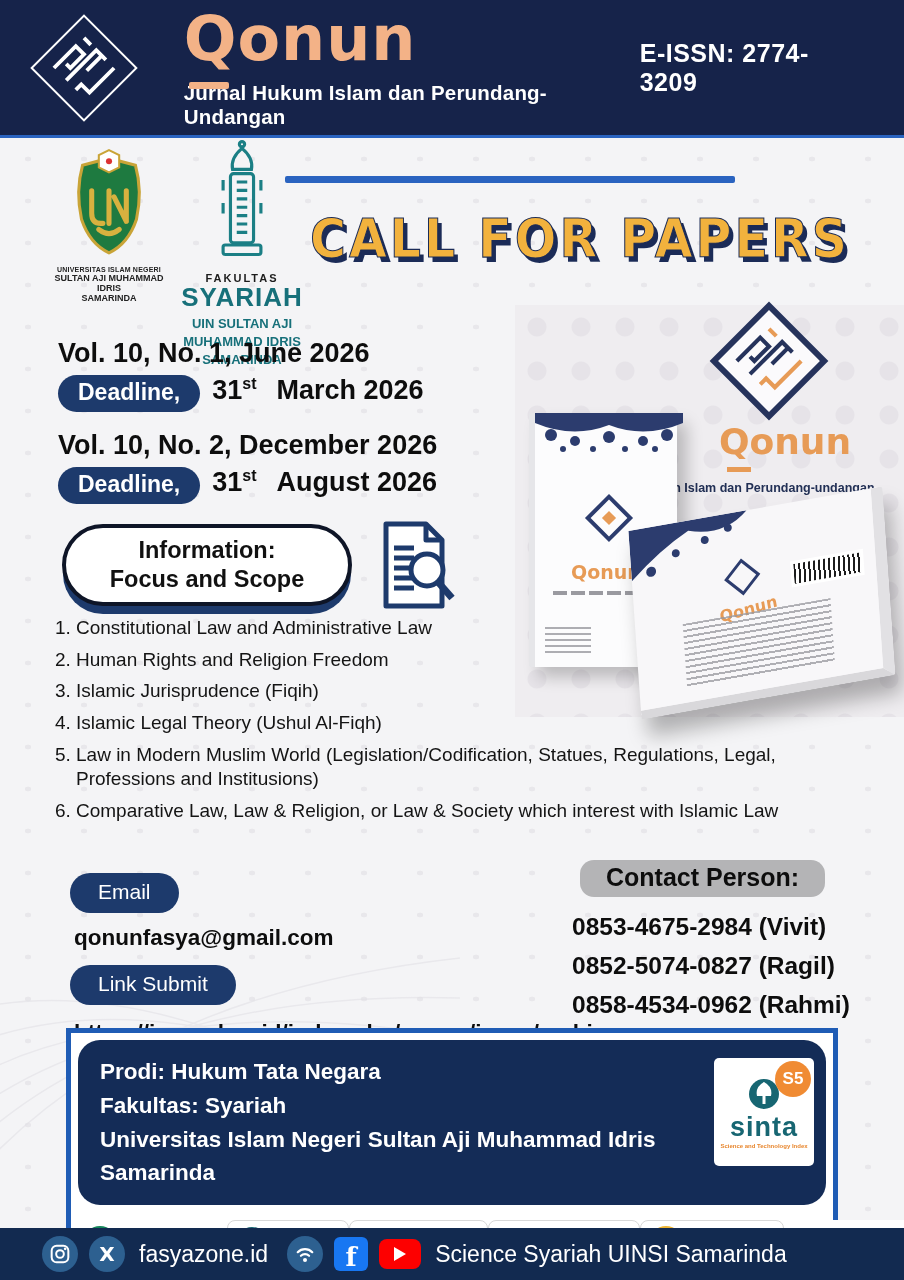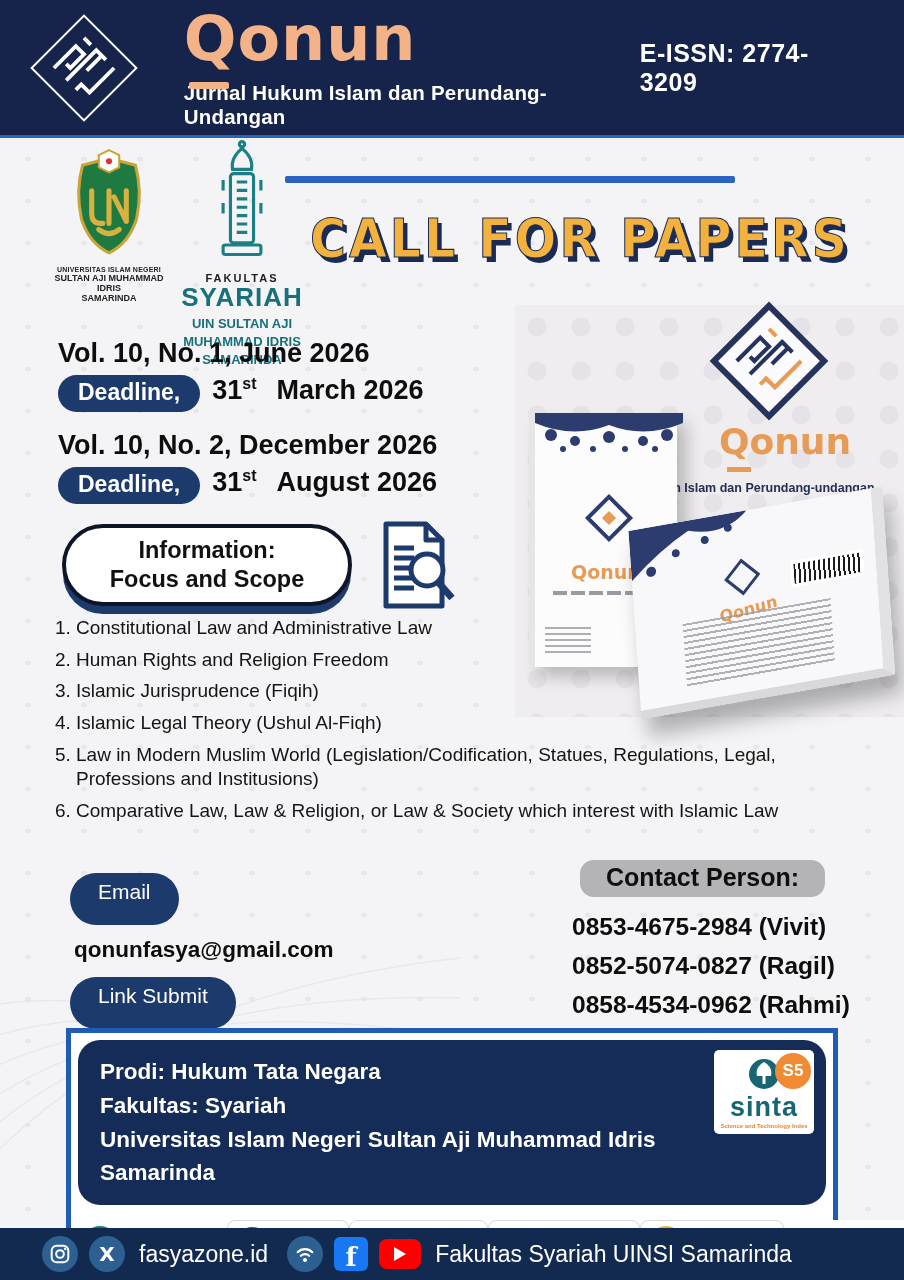--- a/index.html
+++ b/index.html
@@ -116,38 +116,38 @@
   }
   .barcode { position:absolute; right:12px; top:58px; width:74px; height:26px; background:repeating-linear-gradient(90deg,#1c1c1c 0 2px, #fff 2px 5px); border:3px solid #fff; }
   .blurb { position:absolute; left:48px; bottom:14px; width:150px; height:64px; background:repeating-linear-gradient(180deg,#97979d 0 2px, transparent 2px 6px); opacity:.75; }
   .ly-dmd { position:absolute; left:98px; top:52px; width:26px; height:26px; transform:rotate(45deg); border:3px solid #2c3c6e; }
   .ly-title { position:absolute; left:60px; top:88px; width:110px; text-align:center; font-size:16px; font-weight:bold; color:#e79b56; transform:rotate(-6deg); font-family:"DejaVu Sans", sans-serif; }
 
   
   .email-block { position:absolute; left:70px; top:735px; }
   .navy-pill {
     display:inline-block; background:#1d3a6c; color:#fff; font-size:21px;
-    padding:7px 28px 21px; border-radius:26px; cursor:pointer;
+    padding:7px 28px 9px; border-radius:26px; cursor:pointer;
   }
   .email-value { font-size:22.5px; font-weight:bold; color:#0d0d0d; margin:12px 0 14px 4px; }
   .url-value { font-size:22.5px; font-weight:bold; color:#0d0d0d; margin-top:15px; margin-left:4px; }
 
   
   .contact-block { position:absolute; left:572px; top:722px; width:332px; }
   .gray-pill {
     display:inline-block; background:#b4b4b6; color:#0d0d0d; font-size:25px; font-weight:bold;
     padding:3px 26px 5px; border-radius:14px; margin-left:8px;
   }
   .contact-nums { margin-top:10px; font-size:24.5px; font-weight:bold; color:#0d0d0d; line-height:1.6; }
 
   
   .bottom-block { position:absolute; left:66px; top:890px; width:772px; border:5px solid #1f5cb5; background:#fff; }
   .affil-box { margin:7px; background:#142c57; border-radius:22px; padding:15px 22px; position:relative; min-height:118px; }
   .affil-lines { font-size:22.5px; font-weight:bold; color:#fff; line-height:1.5; width:635px; }
-  .sinta-box { position:absolute; right:12px; top:10px; width:100px; height:84px; background:#fff; border-radius:5px; display:flex; flex-direction:column; align-items:center; justify-content:center; }
+  .sinta-box { position:absolute; right:12px; top:18px; width:100px; height:108px; background:#fff; border-radius:5px; display:flex; flex-direction:column; align-items:center; justify-content:center; }
   .sinta-rank { position:absolute; right:3px; top:3px; width:36px; height:36px; border-radius:50%; background:#f08b33; color:#fff; font-size:17px; font-weight:bold; display:flex; align-items:center; justify-content:center; }
   .sinta-name { font-size:27px; font-weight:bold; color:#176672; line-height:1; margin-top:2px; letter-spacing:1px; }
   .sinta-sub { font-size:6px; font-weight:bold; color:#e8872f; margin-top:2px; }
   .index-row { display:flex; align-items:center; justify-content:space-between; padding:8px 12px 12px; }
   .chip { display:flex; align-items:center; gap:6px; background:#fff; border:1px solid #d8d8d8; border-radius:8px; padding:4px 8px; height:46px; }
   .chip.noborder { border:none; padding:0; }
   .gram-g { width:34px; height:34px; border-radius:50%; background:#15865b; color:#fff; font-size:24px; font-weight:bold; display:flex; align-items:center; justify-content:center; }
   .gram-label { font-size:22px; color:#1c1c1c; }
   .sinta-chip-name { font-size:26px; font-weight:bold; color:#176672; letter-spacing:1px; line-height:.9; }
   .sinta-chip-sub { font-size:4.5px; font-weight:bold; color:#e8872f; }
@@ -462,16 +462,16 @@
           <circle cx="12" cy="17.5" r="2.2" fill="#fff"></circle>
         </svg>
     </span>
 
     <span class="fb-square">
         <span>f</span>
       </span>
     <span class="yt-rect">
         <span class="yt-tri"></span>
       </span>
-    <span class="soc-label">Fakultas Syariah UINSI Samarinda</span>
+    <span class="soc-label">Science Syariah UINSI Samarinda</span>
   </div>
 
 </div>
 
 </body></html>

